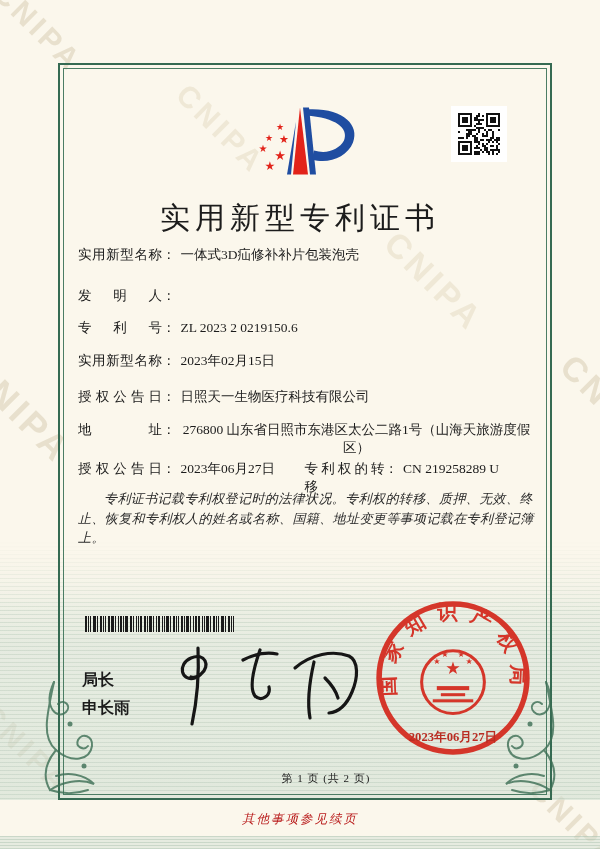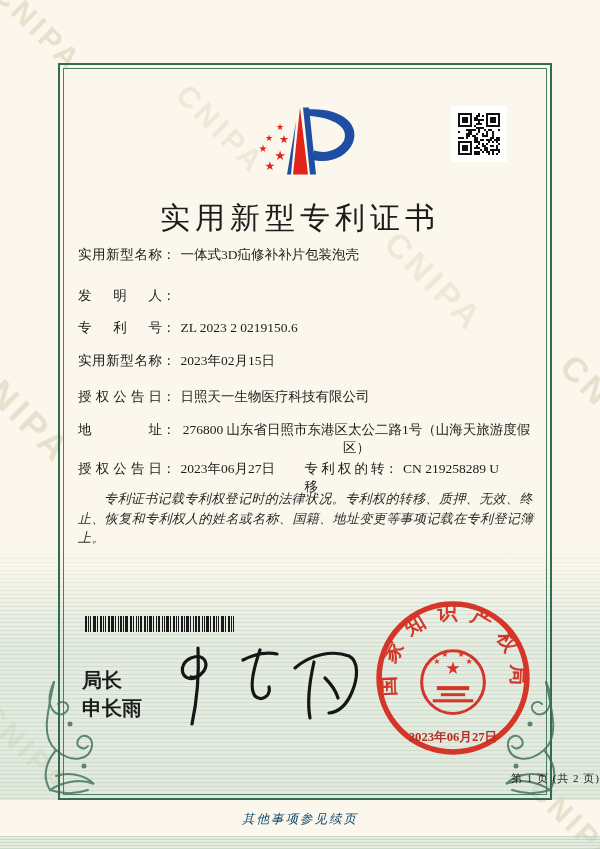--- a/index.html
+++ b/index.html
@@ -43,25 +43,25 @@
   .val{margin-left:5px;}
   .val.wrap{max-width:352px;text-align:center;}
   .lbl2{width:80px;margin-left:12px;}
   .valfix{width:112px;flex:none;margin-left:5px;}
 
   .paras{left:78px;right:66px;top:489px;font-size:13px;line-height:19.5px;
          letter-spacing:.4px;font-style:italic;color:#2a2a2a;}
   .paras p{margin:0;text-indent:2em;}
   .paras p + p{}
 
-  .director{left:82px;top:666px;font-size:20px;font-weight:bold;line-height:28px;}
-
-  .pageno{left:16px;right:0;top:771px;text-align:right;font-size:11px;letter-spacing:1px;padding-left:36px;}
+  .director{left:82px;top:666px;font-size:16px;font-weight:bold;line-height:28px;}
+
+  .pageno{left:16px;right:0;top:771px;text-align:center;font-size:11px;letter-spacing:1px;padding-left:36px;}
   .footnote{left:0;right:0;top:811px;text-align:center;font-size:12.5px;
-            letter-spacing:2px;font-style:italic;color:#0c4a6e;z-index:2;}
+            letter-spacing:2px;font-style:italic;color:#b91c1c;z-index:2;}
 
   .seal{left:372px;top:597px;width:162px;height:162px;z-index:3;opacity:.93;}
   .signature{left:165px;top:644px;width:200px;height:85px;z-index:2;}
   .logo{left:250px;top:104px;width:120px;height:76px;}
   .qr{left:451px;top:106px;width:56px;height:56px;}
   .barcode{left:85px;top:616px;width:153px;height:16px;}
   .orn{width:104px;height:118px;z-index:2;}
   .orn-l{left:36px;top:678px;transform:scaleX(-1);}
   .orn-r{left:460px;top:678px;}
 </style>

